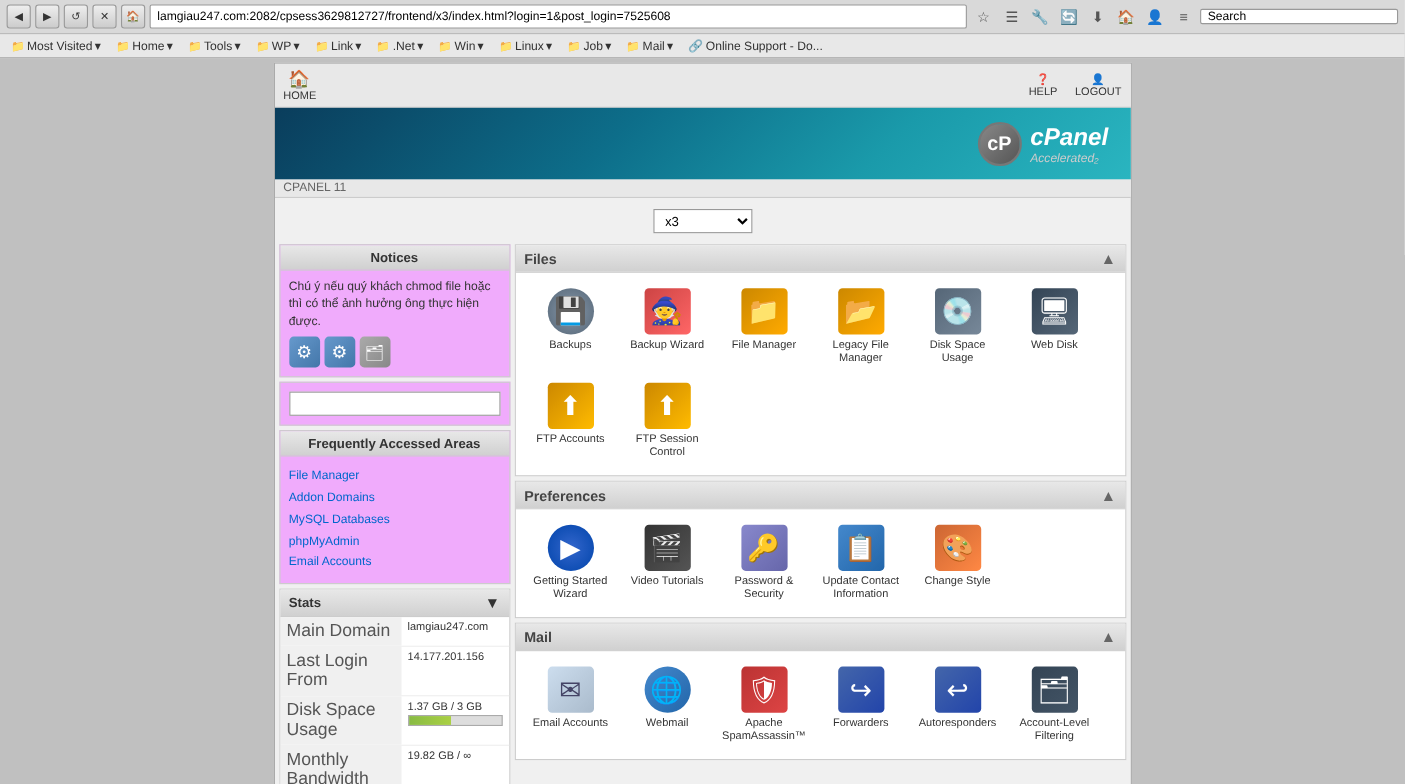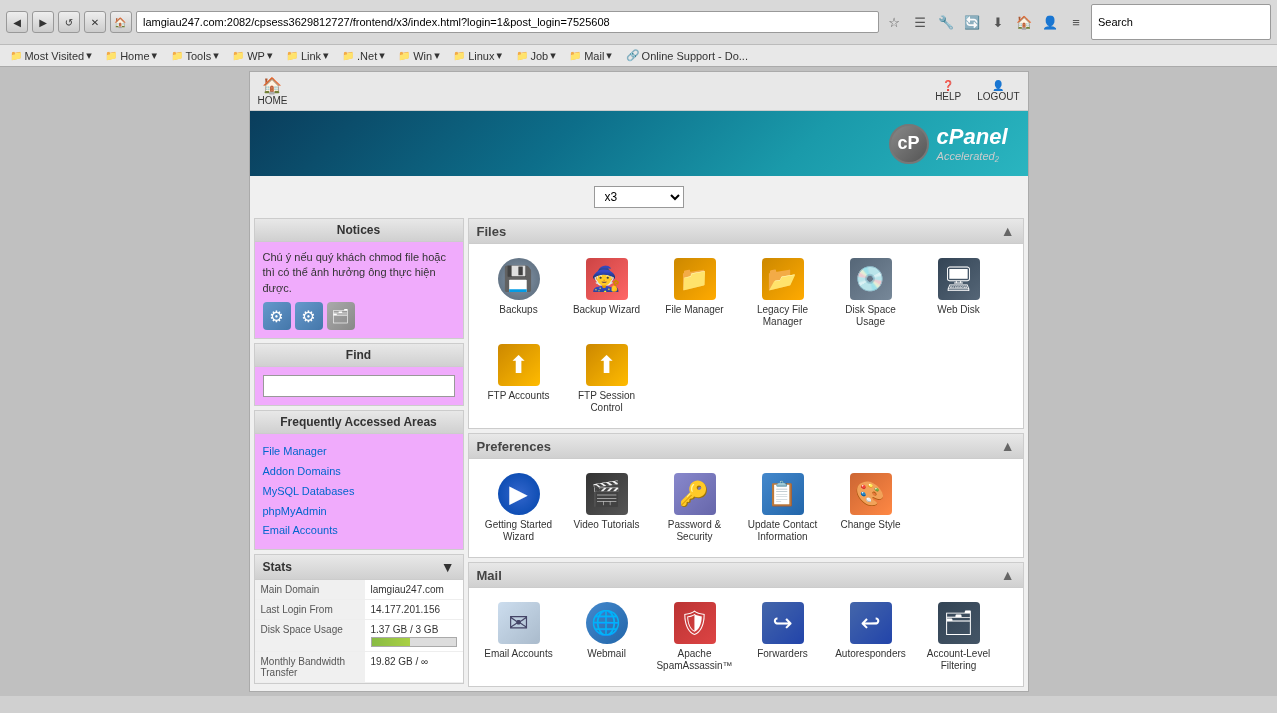--- a/index.html
+++ b/index.html
@@ -4,41 +4,41 @@
   <style>
     * { margin: 0; padding: 0; box-sizing: border-box; }
     body { font-family: Arial, sans-serif; font-size: 12px; background: #d0d0d0; }
 
     
     .browser-chrome { background: #e8e8e8; border-bottom: 1px solid #aaa; }
     .browser-toolbar { display: flex; align-items: center; padding: 4px 6px; gap: 4px; background: #d9d9d9; border-bottom: 1px solid #bbb; }
     .browser-nav-btn { width: 22px; height: 22px; background: linear-gradient(to bottom, #eee, #ccc); border: 1px solid #999; border-radius: 3px; cursor: pointer; display: flex; align-items: center; justify-content: center; font-size: 10px; color: #333; }
     .browser-nav-btn:disabled { opacity: 0.5; }
     .browser-url-bar { flex: 1; height: 22px; border: 1px solid #999; padding: 2px 6px; font-size: 11px; background: white; border-radius: 2px; }
-    .browser-search-bar { width: 180px; height: 36px; border: 1px solid #999; padding: 2px 6px; font-size: 11px; background: white; border-radius: 2px; }
+    .browser-search-bar { width: 180px; height: 14px; border: 1px solid #999; padding: 2px 6px; font-size: 11px; background: white; border-radius: 2px; }
     .browser-action-btn { width: 22px; height: 22px; display: flex; align-items: center; justify-content: center; font-size: 13px; cursor: pointer; color: #555; }
 
     .bookmarks-bar { display: flex; align-items: center; padding: 2px 4px; gap: 2px; font-size: 11px; flex-wrap: wrap; }
     .bookmark-item { padding: 2px 6px; cursor: pointer; color: #333; display: flex; align-items: center; gap: 2px; }
     .bookmark-folder::before { content: "📁"; font-size: 10px; }
 
     
     .main-wrapper { background: #c0c0c0; padding: 4px; }
     .cpanel-container { background: #f0f0f0; border: 1px solid #aaa; max-width: 780px; margin: 0 auto; }
 
     
     .cpanel-header-bar { background: #e8e8e8; border-bottom: 1px solid #ccc; display: flex; align-items: center; justify-content: space-between; padding: 4px 8px; }
     .cpanel-header-nav { display: flex; align-items: center; gap: 16px; }
     .cpanel-home-btn { display: flex; flex-direction: column; align-items: center; font-size: 10px; color: #333; cursor: pointer; }
     .home-icon { font-size: 16px; }
     .cpanel-help-btn { display: flex; flex-direction: column; align-items: center; font-size: 10px; color: #333; cursor: pointer; }
     .cpanel-logout-btn { display: flex; flex-direction: column; align-items: center; font-size: 10px; color: #333; cursor: pointer; }
 
     .cpanel-banner { position: relative; height: 65px; background: linear-gradient(135deg, #0a3d5c 0%, #0d6e8a 40%, #1a9aaa 70%, #2ab5c0 100%); overflow: hidden; display: flex; align-items: center; justify-content: flex-end; padding-right: 20px; }
-    .cpanel-banner-logo { display: flex; align-items: flex-start; gap: 8px; }
+    .cpanel-banner-logo { display: flex; align-items: center; gap: 8px; }
     .cpanel-logo-circle { width: 40px; height: 40px; background: linear-gradient(135deg, #888, #555); border-radius: 50%; display: flex; align-items: center; justify-content: center; border: 2px solid #777; }
 
     .cpanel-version-bar { background: #e8e8e8; border-bottom: 1px solid #ccc; padding: 2px 8px; font-size: 11px; color: #666; }
 
     
     .theme-switch-area { padding: 10px; text-align: center; }
     .theme-switch-label { font-size: 12px; color: #333; display: block; margin-bottom: 4px; }
     .theme-select { padding: 2px 20px 2px 6px; font-size: 12px; border: 1px solid #999; background: white; }
 
     
@@ -56,21 +56,21 @@
     .notice-icon { width: 28px; height: 28px; cursor: pointer; }
 
     .find-input { width: 100%; border: 1px solid #999; padding: 3px 6px; font-size: 12px; }
 
     .freq-link { display: block; color: #0066cc; text-decoration: none; font-size: 11px; line-height: 1.8; cursor: pointer; }
 
     .stats-panel { background: white; border: 1px solid #ccc; }
     .stats-header { background: linear-gradient(to bottom, #e8e8e8, #d0d0d0); border-bottom: 1px solid #ccc; padding: 4px 8px; font-size: 12px; font-weight: bold; color: #333; display: flex; align-items: center; justify-content: space-between; }
     .stats-toggle { cursor: pointer; font-size: 14px; }
     .stats-row { display: flex; border-bottom: 1px solid #eee; }
-    .stats-label { background: #f0f0f0; padding: 4px 6px; font-size: 10px; color: #555; width: 110px; flex-shrink: 0; }
+    .stats-label { background: #f0f0f0; padding: 4px 6px; font-size: 16px; color: #555; width: 110px; flex-shrink: 0; }
     .stats-value { padding: 4px 6px; font-size: 10px; color: #333; flex: 1; }
     .disk-bar-container { height: 10px; background: #ddd; border: 1px solid #aaa; margin-top: 2px; }
     .disk-bar-fill { height: 100%; background: linear-gradient(to right, #88bb44, #aad044); }
 
     
     .right-content { flex: 1; display: flex; flex-direction: column; gap: 4px; }
 
     .section-panel { background: white; border: 1px solid #ccc; }
     .section-header { background: linear-gradient(to bottom, #e8e8e8, #d0d0d0); border-bottom: 1px solid #ccc; padding: 4px 8px; font-size: 13px; font-weight: bold; color: #444; display: flex; align-items: center; justify-content: space-between; }
     .section-toggle { cursor: pointer; font-size: 14px; color: #666; }
@@ -169,20 +169,23 @@
         <div class="cpanel-logo-circle">
           <span style="color:white;font-size:18px;font-weight:bold;">cP</span>
         </div>
         <div>
           <div style="font-size:22px;font-weight:bold;color:white;font-style:italic;">cPanel</div>
           <div style="font-size:11px;color:#ccc;font-style:italic;">Accelerated₂</div>
         </div>
       </div>
     </div>
 
+    <div class="cpanel-version-bar">
+      <span>CPANEL 11</span>
+    </div>
 
     <div class="theme-switch-area">
       <select class="theme-select">
         <option>x3</option>
         <option>x3_mail</option>
         <option>x2</option>
       </select>
     </div>
 
     <div class="panels-area">
@@ -197,21 +200,20 @@
             </div>
             <div class="notices-icons">
               <div class="notice-icon" style="width:28px;height:28px;background:linear-gradient(135deg,#6699cc,#4477aa);border-radius:4px;display:flex;align-items:center;justify-content:center;color:white;font-size:16px;">⚙</div>
               <div class="notice-icon" style="width:28px;height:28px;background:linear-gradient(135deg,#6699cc,#4477aa);border-radius:4px;display:flex;align-items:center;justify-content:center;color:white;font-size:16px;">⚙</div>
               <div class="notice-icon" style="width:28px;height:28px;background:linear-gradient(135deg,#aaa,#888);border-radius:4px;display:flex;align-items:center;justify-content:center;color:white;font-size:14px;">🗂</div>
             </div>
           </div>
         </div>
 
         <div class="sidebar-panel">
-          <div class="sidebar-panel-header">Find</div>
           <div class="sidebar-panel-content">
             <input class="find-input" type="text" placeholder="" style="">
           </div>
         </div>
 
         <div class="sidebar-panel">
           <div class="sidebar-panel-header">Frequently Accessed Areas</div>
           <div class="sidebar-panel-content">
             <a class="freq-link">File Manager</a>
             <a class="freq-link">Addon Domains</a>

